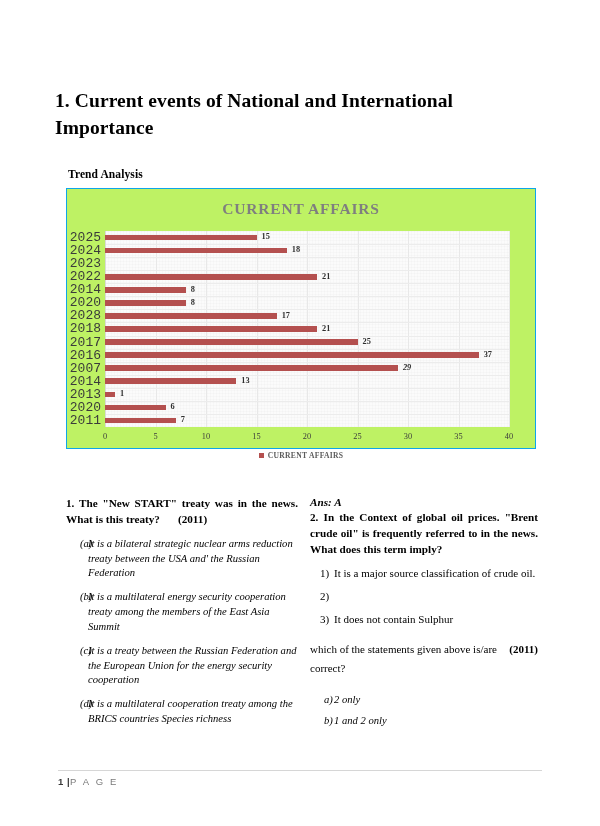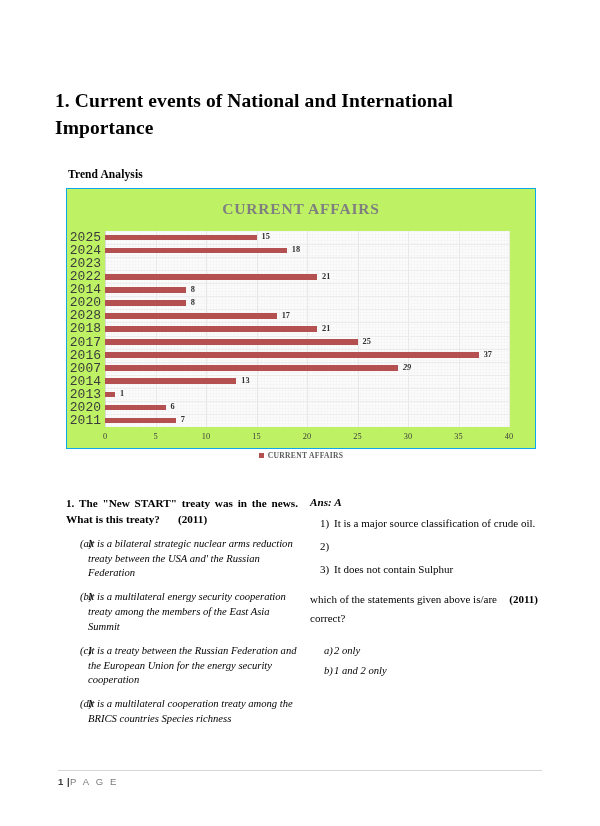--- a/index.html
+++ b/index.html
@@ -488,20 +488,21 @@
         </li>
         <li class="opt">
           <span class="opt-marker">(d)</span>
           <span class="opt-text">It is a multilateral cooperation treaty among the BRICS countries Species richness</span>
         </li>
       </ul>
   </div>
 
   <div class="col col-right">
     <p class="ans-label">Ans: A</p>
+    <p class="q-head">2. In the Context of global oil prices. "Brent crude oil" is frequently referred to in the news. What does this term imply?</p>
     <ul class="stmt-list">
         <li class="stmt">
           <span class="stmt-marker">1)</span>
           <span class="stmt-text">It is a major source classification of crude oil.</span>
         </li>
         <li class="stmt">
           <span class="stmt-marker">2)</span>
         </li>
         <li class="stmt">
           <span class="stmt-marker">3)</span>

